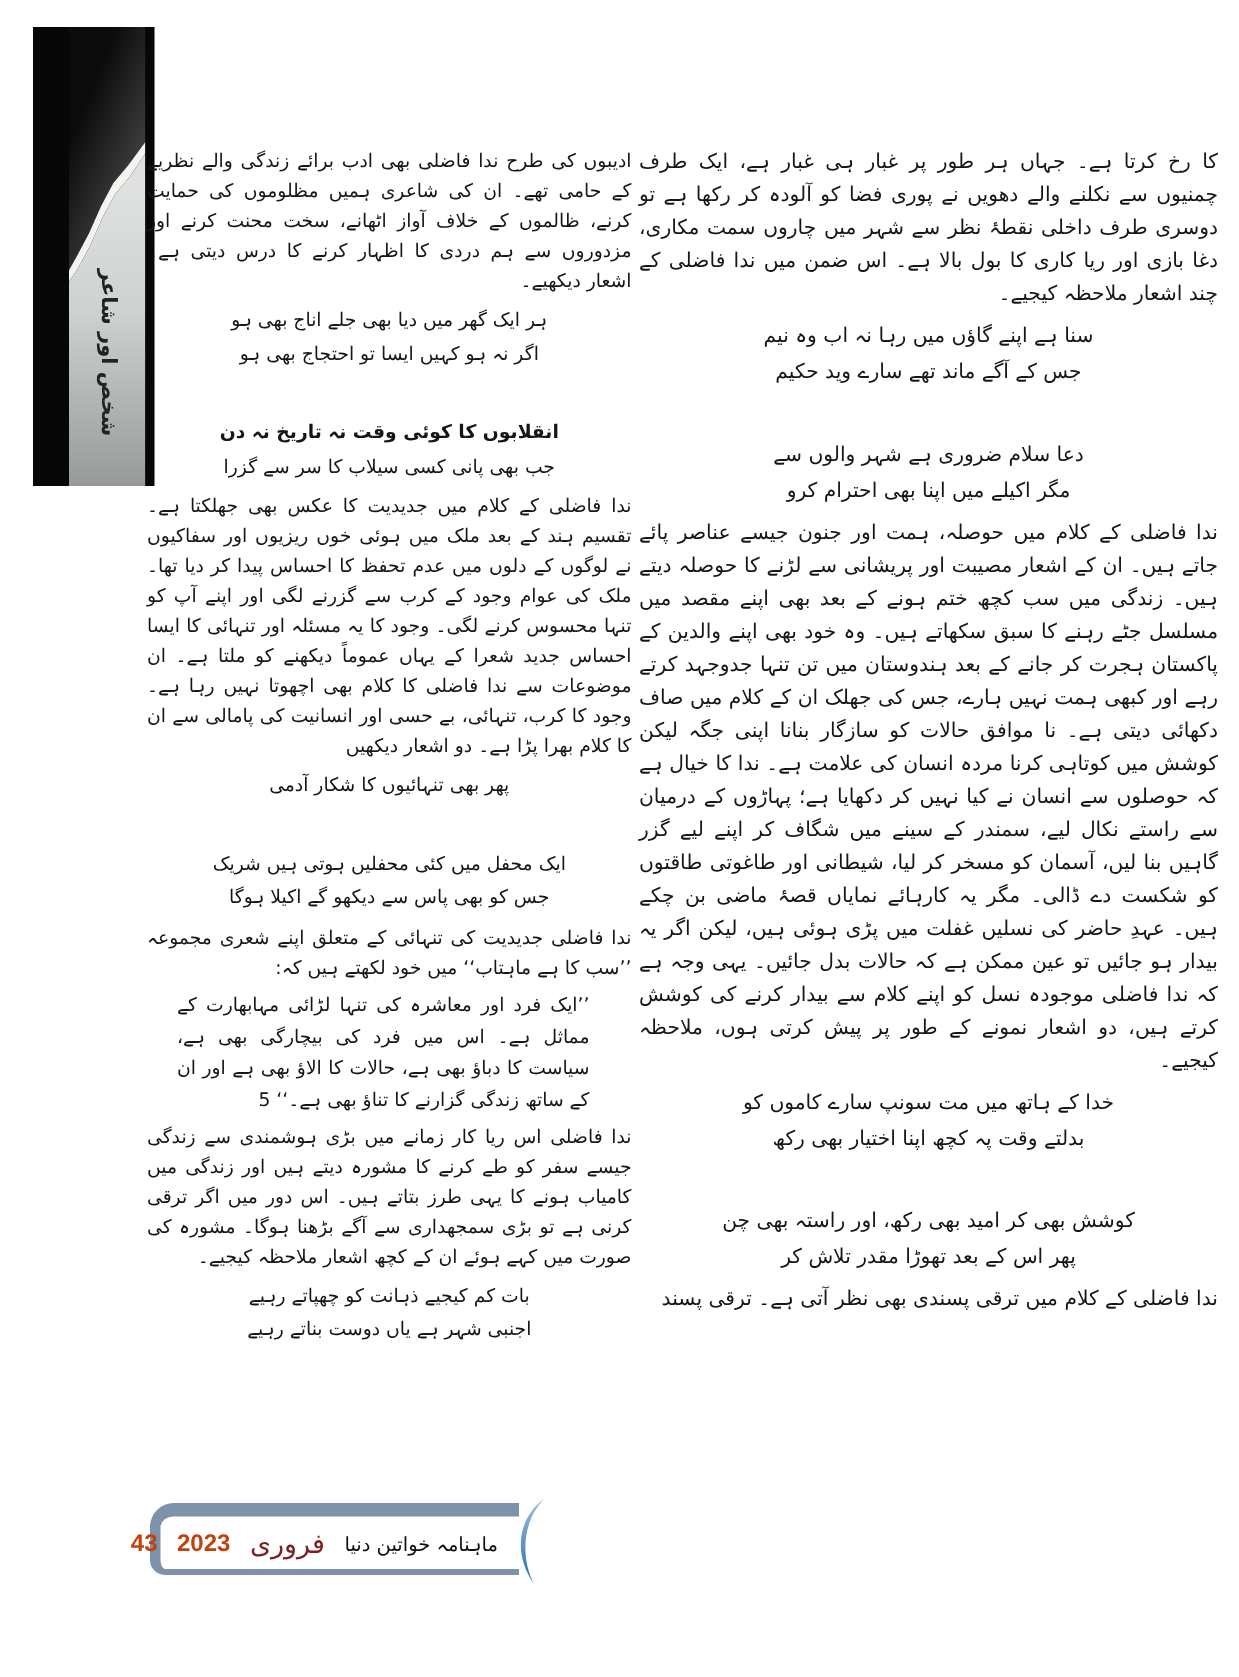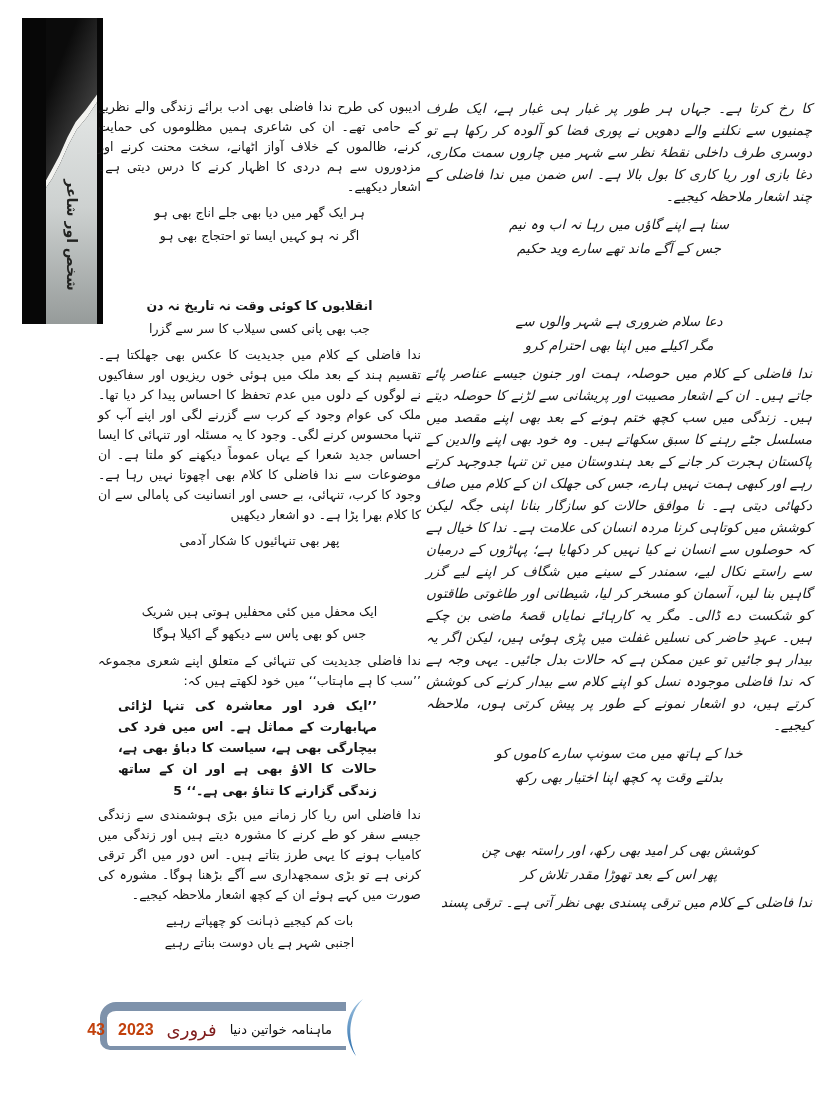--- a/index.html
+++ b/index.html
@@ -28,28 +28,28 @@
     position:absolute; left:24px; top:142px; width:51px; height:150px;
     display:flex; align-items:center; justify-content:center;
   }
   .strip-title {
     transform: rotate(90deg); white-space:nowrap; direction:rtl;
     font-size:14px; font-weight:bold; color:#222321; letter-spacing:0.5px;
   }
 
   
   .col { position:absolute; direction:rtl; }
-  .col-right { left:426px; top:97px; width:386px; font-size:13.5px; line-height:22px;font-style:italic; }
+  .col-right { left:426px; top:97px; width:386px; font-size:13.5px; line-height:22px; }
   .col-left  { left:98px;  top:97px; width:323px; font-size:12.5px; line-height:20px; }
   .para { margin:0; text-align:justify; }
   .couplet { text-align:center; padding:5px 0; }
   .couplet .verse { line-height:1.8; }
-  .sp { margin-top:38px; }
+  .sp { margin-top:20px; }
   .bold-verse { font-weight:bold; }
-  .quote-block { margin:4px 44px 4px 20px; text-align:justify; line-height:1.7;font-weight:bold; }
+  .quote-block { margin:4px 28px 4px 20px; text-align:justify; line-height:1.7; }
 
   
   .footer { position:absolute; left:100px; top:1000px; width:290px; height:60px; }
   .footer-frame {
     position:absolute; left:0; top:2px; width:246px; height:48px; box-sizing:border-box;
     border-top:9px solid #7e92ab; border-left:7px solid #7e92ab; border-bottom:4px solid #7e92ab;
     border-radius:16px 0 0 10px;
     display:flex; direction:rtl; align-items:center; column-gap:13px;
     padding:2px 14px 0 4px;
   }

